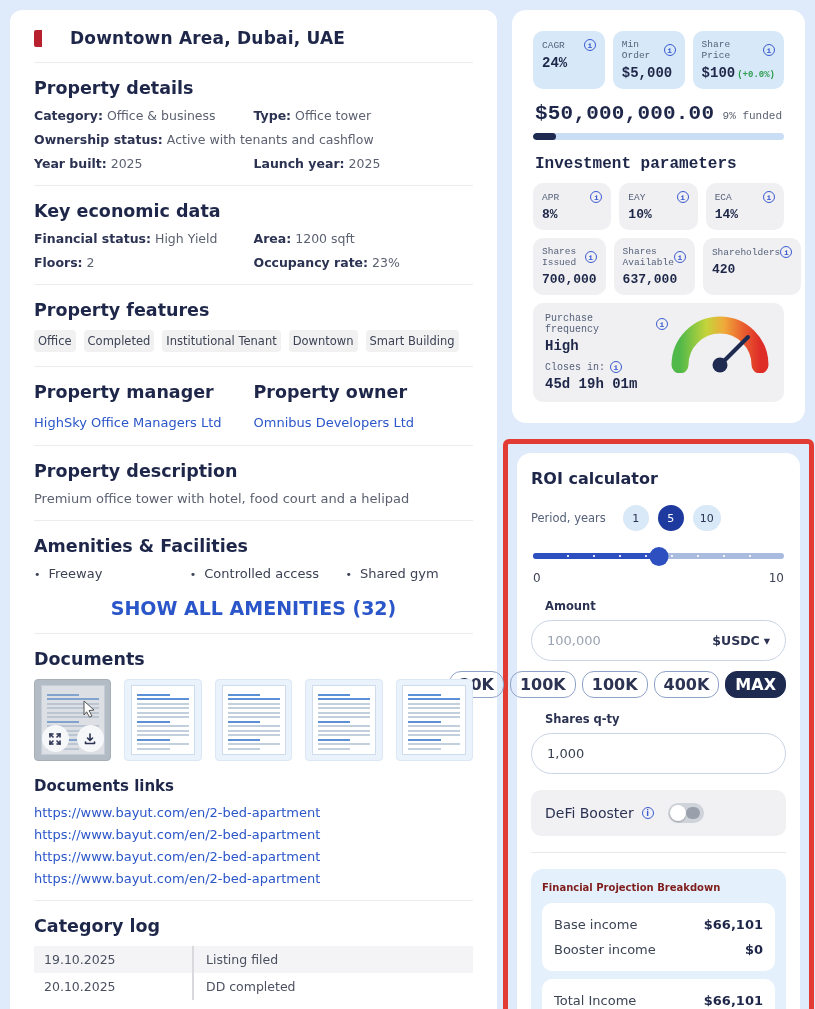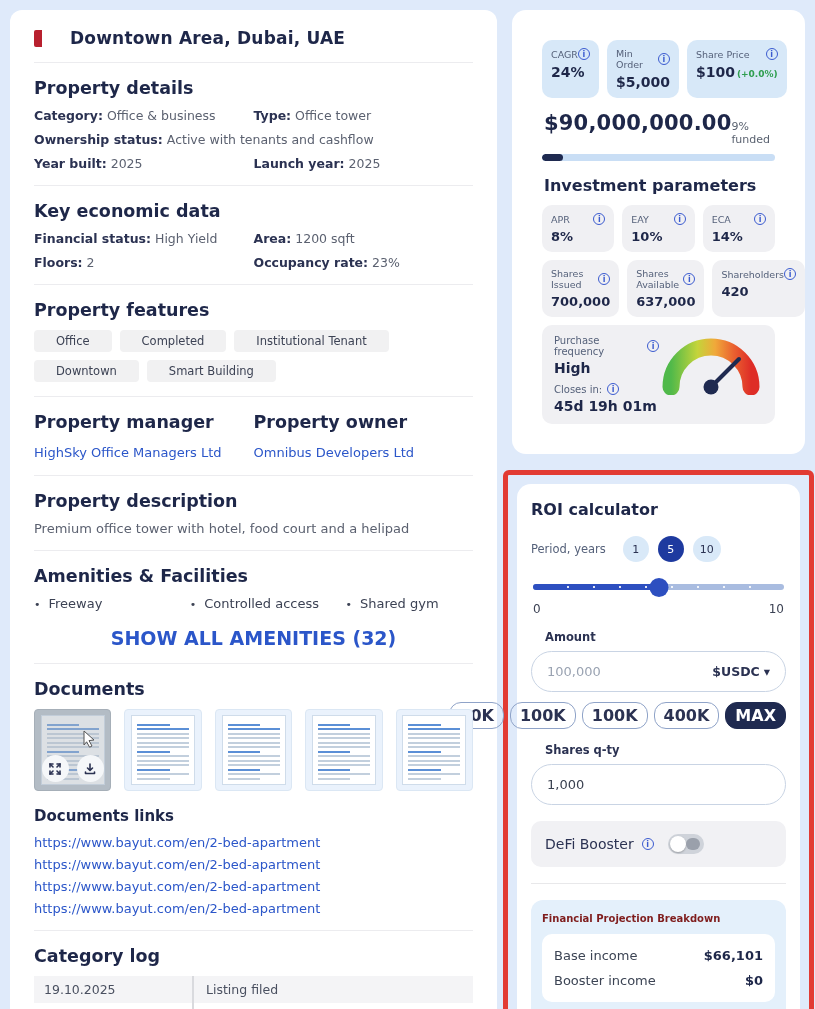--- a/index.html
+++ b/index.html
@@ -20,21 +20,21 @@
   .flag .stripes { flex:1; display:flex; flex-direction:column; }
   .flag .g { background:#2a8f3c; } .flag .w { background:#fff; } .flag .k { background:#23262e; }
 
   h2.sec { font-size:17.5px; color:#1e2749; margin:15px 0 10px; }
   .kv-grid { display:grid; grid-template-columns:1fr 1fr; row-gap:9px; font-size:12.5px; color:#5b6170; }
   .kv b { color:#2b3252; }
   .full { grid-column:1/3; }
   .divider { border-top:1px solid #ececef; margin-top:14px; }
 
   .tags { display:flex; gap:8px; flex-wrap:wrap; }
-  .tag { background:#f1f1f2; border-radius:4px; padding:4px 22px; font-size:11.5px; color:#3c4254; }
+  .tag { background:#f1f1f2; border-radius:4px; padding:4px 4px; font-size:11.5px; color:#3c4254; }
 
   .two-col { display:grid; grid-template-columns:1fr 1fr; }
   a.blue, .blue-link { color:#2b56c9; text-decoration:none; font-size:13px; cursor:pointer; }
   .desc { font-size:13px; color:#5b6170; }
 
   .amenities { display:grid; grid-template-columns:1.1fr 1.1fr .9fr; font-size:13px; color:#3c4254; }
   .amen::before { content:"•"; margin-right:8px; color:#3c4254; font-size:11px; }
   .show-all { text-align:center; margin:16px 0 2px; font-size:19px; font-weight:bold; color:#2b56c9; cursor:pointer; }
 
   .thumbs { display:flex; gap:13px; margin-bottom:16px; }
@@ -55,21 +55,21 @@
   .doc-links a { font-size:13px; }
 
   .log { font-size:12.5px; color:#4a5060; }
   .log-row { display:grid; grid-template-columns:158px 1fr; }
   .log-row > div { padding:6px 10px; }
   .log-row > .ev { border-left:2px solid #d9dade; padding-left:12px; }
   .log-row.odd { background:#f4f4f6; }
 
   
   .right-col { width:293px; flex-shrink:0; }
-  .card { background:#fff; border-radius:14px; padding:30px; }
+  .card { background:#fff; border-radius:14px; padding:21px;font-family:Liberation Mono, monospace; }
 
   .stats-row { display:flex; gap:8px; }
   .stat { flex:1; background:#d7e8f8; border-radius:10px; padding:8px 9px; }
   .lblrow { display:flex; justify-content:space-between; align-items:center; font-size:9.5px; color:#55617a; }
   .stat .val, .param .val { font-size:14px; font-weight:bold; color:#1e2749; margin-top:4px; white-space:nowrap; }
   .delta { font-size:9px; font-weight:bold; color:#2e9e4f; margin-left:2px; }
   .info { width:12px; height:12px; border:1.2px solid #3b5bd0; border-radius:50%; color:#3b5bd0;
           display:inline-flex; align-items:center; justify-content:center; font-size:8px; flex-shrink:0; cursor:pointer; }
   .info::after { content:"i"; font-weight:bold; }
 
@@ -363,21 +363,21 @@
         <div class="stat">
           <div class="lblrow">
               <span>Share Price</span>
               <span class="info"></span>
             </div>
           <div class="val"><span>$100</span><span class="delta">(+0.0%)</span></div>
         </div>
       </div>
 
       <div class="amount-row">
-        <span class="big">$90,000,000.00</span>
+        <span class="big">$50,000,000.00</span>
         <span class="funded">9% funded</span>
       </div>
       <div class="progress">
         <div class="fill" style="width:9%;"></div>
       </div>
 
       <h3 class="inv">Investment parameters</h3>
       <div class="param-grid">
         <div class="param">
           <div class="lblrow">

